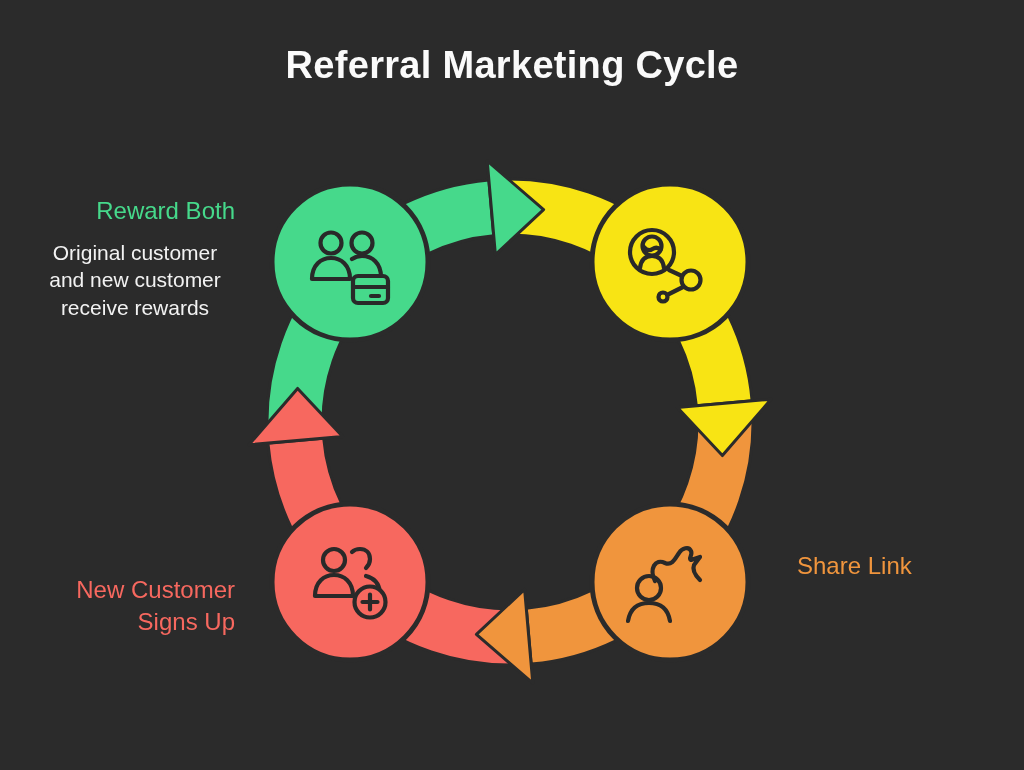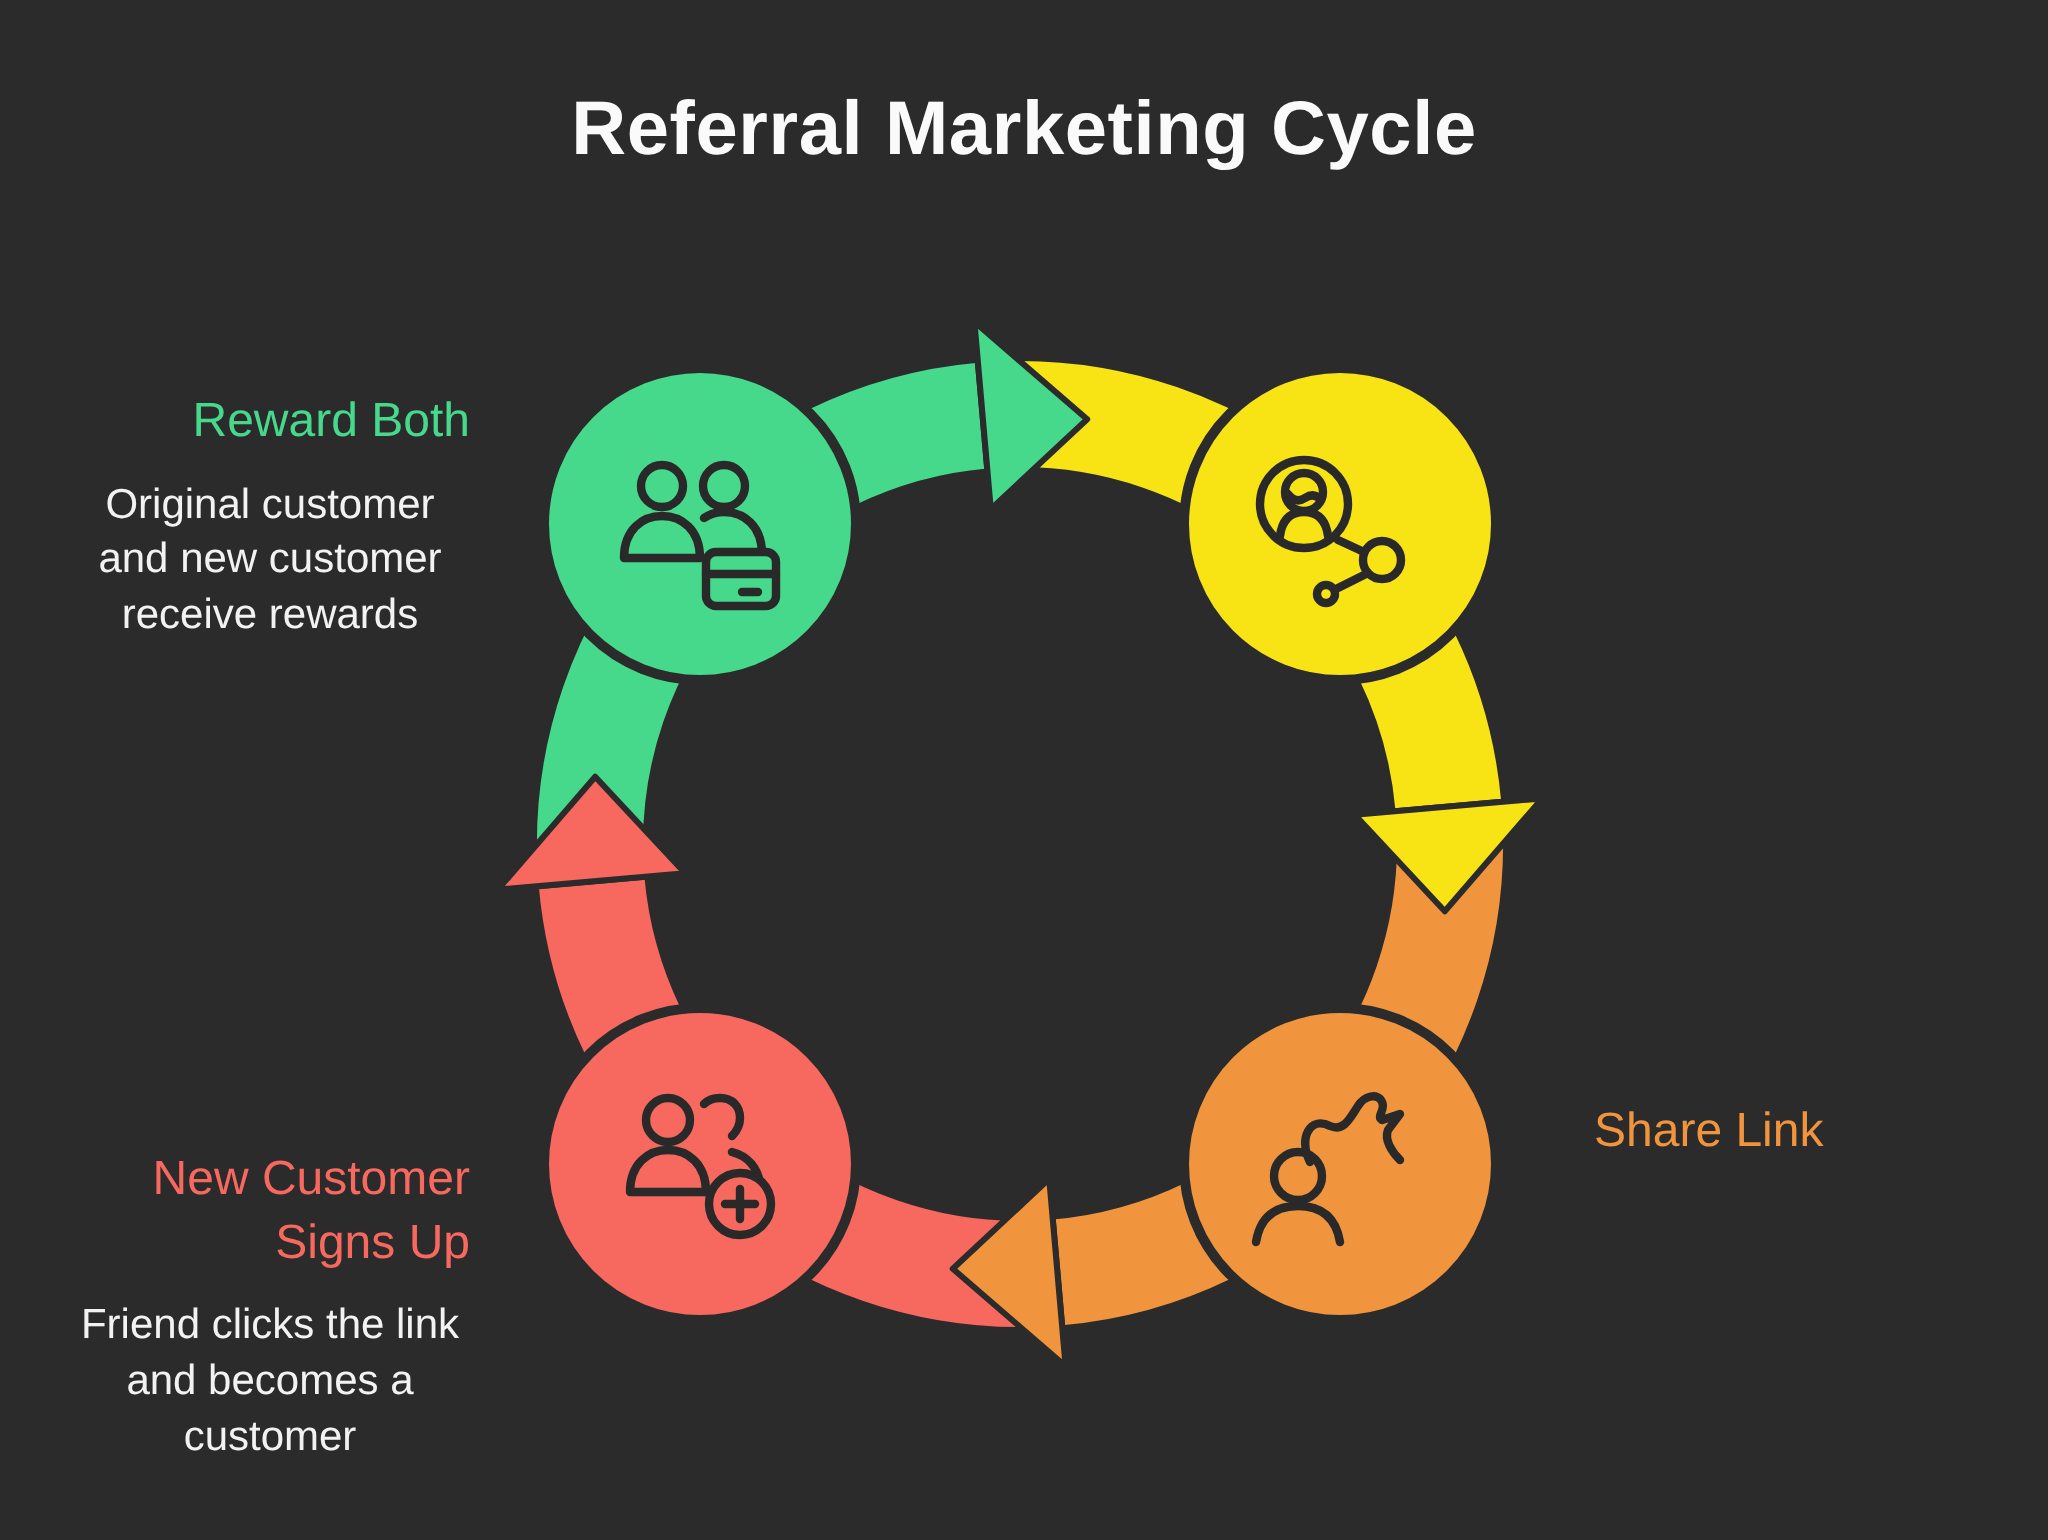--- a/index.html
+++ b/index.html
@@ -105,14 +105,13 @@
 
 <div class="step tr align-left">
 </div>
 
 <div class="step br align-left">
   <div class="heading c-orange">Share Link</div>
 </div>
 
 <div class="step bl align-right">
   <div class="heading c-red">New Customer Signs Up</div>
-  <div class="desc">Friend clicks the link and becomes a customer</div>
 </div>
 
 </body></html>

